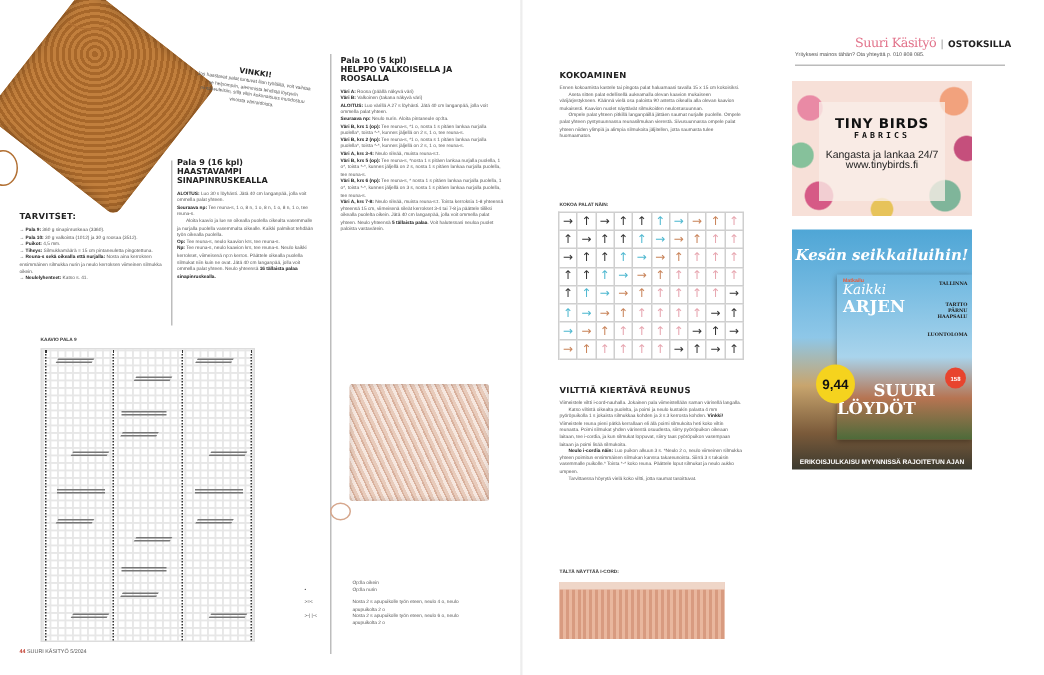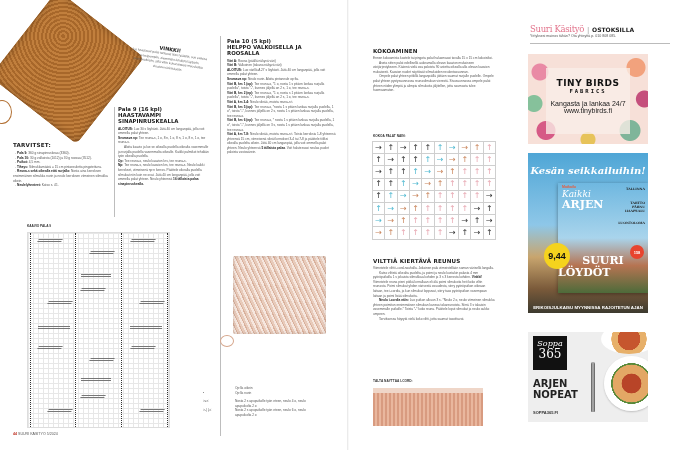--- a/index.html
+++ b/index.html
@@ -422,21 +422,21 @@
       <div>Viimeistele viltti i-cord-nauhalla. Jokainen pala viimeistellään saman värisellä langalla.</div>
       <div style="text-indent:6px;"><span>Katso viltistä oikealta puolelta, ja poimi ja neulo kustakin palasta 4 mm pyöröpuikolla 1 s jokaista silmukkaa kohden ja 3 s 3 kerrosta kohden. </span><b>Vinkki!</b><span> Viimeistele reuna pieni pätkä kerrallaan eli älä poimi silmukoita heti koko viltin reunasta. Poimi silmukat yhden värisestä osuudesta, siirry pyöröpuikon oikeaan laitaan, tee i-cordia, ja kun silmukat loppuvat, siirry taas pyöröpuikon vasempaan laitaan ja poimi lisää silmukoita.</span></div>
       <div style="text-indent:6px;"><b>Neulo i-cordia näin:</b><span> Luo puikon alkuun 3 s. *Neulo 2 o, neulo viimeinen silmukka yhteen poimitun ensimmäisen silmukan kanssa takareunoista. Siirrä 3 s takaisin vasemmalle puikolle.* Toista *-* koko reuna. Päättele loput silmukat ja neulo aukko umpeen.</span></div>
       <div style="text-indent:6px;">Tarvittaessa höyrytä vielä koko viltti, jotta saumat tasoittuvat.</div>
     </div>
   </div>
   <div class="abs tiny" style="left:373px;top:379px;font-weight:bold;color:#333;">TÄLTÄ NÄYTTÄÄ I-CORD:</div>
   <div class="abs" style="left:373px;top:388px;width:110px;height:38px;background:repeating-linear-gradient(90deg,#d89b80 0 2px,#e9b79e 2px 4px),#dca28a;border-top:5px solid #efd6c8;"></div>
 
   <div class="abs" style="left:530px;top:24px;width:145px;">
-    <div style="display:flex;align-items:baseline;gap:3px;">
+    <div style="display:flex;align-items:baseline;gap:3px;margin-left:40px;">
       <span style="font-family:'DejaVu Serif',serif;font-size:8.5px;color:#e2738b;letter-spacing:-0.3px;">Suuri Käsityö</span>
       <span style="color:#999;font-size:7px;">|</span>
       <span style="font-family:'DejaVu Sans',sans-serif;font-weight:bold;font-size:6px;color:#222;">OSTOKSILLA</span>
     </div>
     <div style="font-size:3.6px;color:#555;">Yrityksesi mainos tähän? Ota yhteyttä p. 010 808 085.</div>
     <div style="height:1px;background:#bbb;margin-top:5px;width:140px;"></div>
   </div>
 
   <div class="ad ad-tiny">
     <div class="inner">
@@ -457,28 +457,14 @@
       <div style="position:absolute;right:3px;top:18px;width:28px;text-align:right;font-family:'DejaVu Serif',serif;font-size:3.2px;color:#222;font-weight:bold;">TARTTO PÄRNU HAAPSALU</div>
       <div style="position:absolute;right:3px;top:38px;font-family:'DejaVu Serif',serif;font-size:3.2px;color:#222;font-weight:bold;">LUONTOLOMA</div>
       <div style="position:absolute;left:0;right:0;top:72px;text-align:center;font-family:'DejaVu Serif',serif;font-weight:bold;font-size:11px;line-height:11px;color:#fff;">SUURI</div>
       <div style="position:absolute;left:0;right:0;top:84px;font-family:'DejaVu Serif',serif;font-weight:bold;font-size:11px;line-height:11px;color:#fff;">LÖYDÖT</div>
       <div style="position:absolute;right:4px;top:62px;width:14px;height:14px;border-radius:50%;background:#e8442e;color:#fff;font-size:4px;font-weight:bold;display:flex;align-items:center;justify-content:center;">158</div>
     </div>
     <div style="position:absolute;left:16px;top:90px;width:26px;height:26px;border-radius:50%;background:#f5d31e;color:#111;font-weight:bold;font-size:9px;display:flex;align-items:center;justify-content:center;">9,44</div>
     <div style="position:absolute;bottom:3px;width:100%;text-align:center;font-size:4.4px;font-weight:bold;color:#fff;">ERIKOISJULKAISU MYYNNISSÄ RAJOITETUN AJAN</div>
   </div>
 
-  <div class="ad ad-soppa">
-    <div style="position:absolute;left:5px;top:4px;width:34px;height:34px;background:#111;color:#fff;text-align:center;font-family:'DejaVu Serif',serif;">
-      <div style="font-style:italic;font-size:8px;margin-top:3px;">Soppa</div>
-      <div style="font-size:12px;line-height:12px;">365</div>
-    </div>
-    <div style="position:absolute;left:5px;top:46px;font-family:'DejaVu Sans',sans-serif;font-weight:bold;font-size:10px;line-height:11px;color:#222;">
-      <div>ARJEN</div>
-      <div>NOPEAT</div>
-    </div>
-    <div style="position:absolute;left:5px;top:78px;font-size:4px;font-weight:bold;color:#333;">SOPPA365.FI</div>
-    <div style="position:absolute;left:73px;top:-8px;width:56px;height:30px;border-radius:50%;background:radial-gradient(circle,#c6562e 0 35%,#e7b06a 36% 55%,#fff 56%);"></div>
-    <div style="position:absolute;left:76px;top:24px;width:55px;height:55px;border-radius:50%;background:radial-gradient(circle,#b84428 0 25%,#e3a765 26% 48%,#5a8a3a 49% 52%,#fff 53%);box-shadow:0 1px 2px rgba(0,0,0,.2);"></div>
-    <div style="position:absolute;left:63px;top:30px;width:4px;height:50px;background:linear-gradient(90deg,#555,#bbb,#555);border-radius:2px 2px 1px 1px;"></div>
-  </div>
 
 </div>
 
 </body></html>

